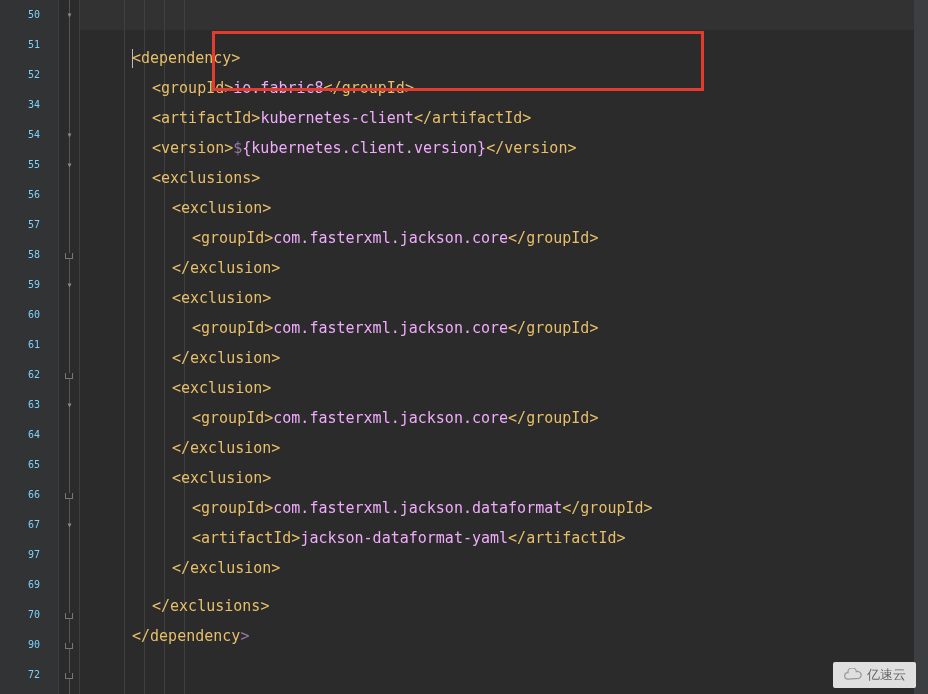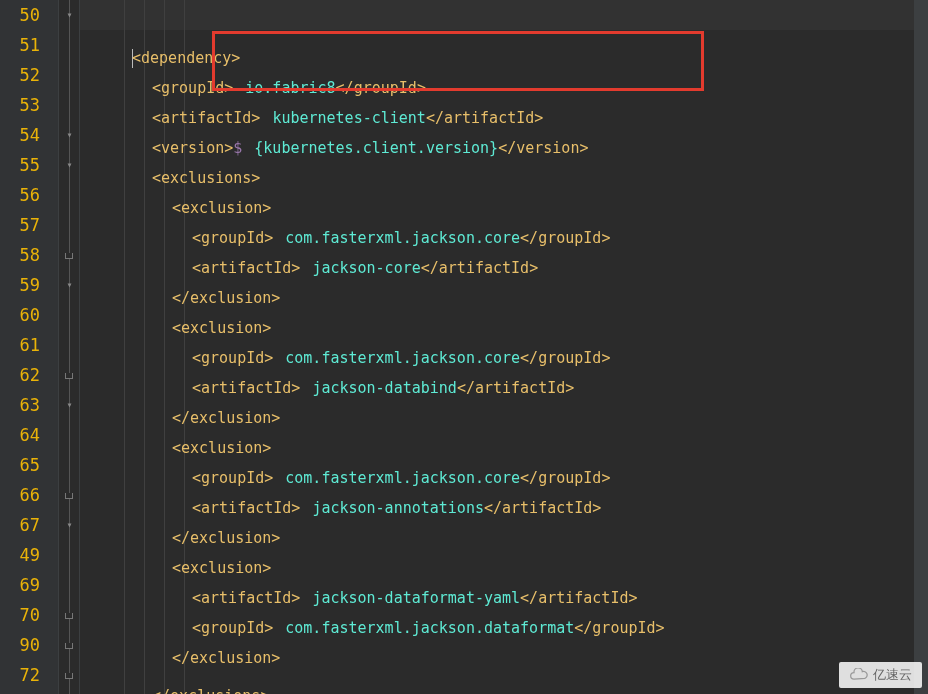--- a/index.html
+++ b/index.html
@@ -12,22 +12,22 @@
       height: 694px;
       overflow: hidden;
       position: relative;
     }
     .editor { display: flex; height: 100%; }
     .gutter {
       width: 58px;
       background: #313335;
       text-align: right;
       padding-right: 18px;
-      color: #eab308;
-      font-size: 17px;
+      color: #7dd3fc;
+      font-size: 10px;
       user-select: none;
       flex-shrink: 0;
     }
     .gutter .ln { height: 30px; line-height: 30px; }
     .fold-col {
       width: 22px;
       background: #2b2b2b;
       border-left: 1px solid #3c3f41;
       border-right: 1px solid #3c3f41;
       flex-shrink: 0;
@@ -71,39 +71,39 @@
       position: relative;
     }
     .indent-guide {
       position: absolute;
       top: 0;
       bottom: 0;
       width: 1px;
       background: #404040;
     }
     .punct { color: #e8bf6a; }
-    .txt { color: #5eead4; margin-left: 12px; }
+    .txt { color: #f0abfc; }
     .var { color: #9876aa; }
     .highlight-box {
       position: absolute;
       border: 3px solid #e33b2e;
       pointer-events: none;
       z-index: 5;
     }
     .cursor {
       display: inline-block;
       width: 1px;
       height: 19px;
       background: #bbb;
       vertical-align: middle;
       margin-right: -1px;
     }
     .watermark {
       position: absolute;
-      right: 6px;
+      right: 12px;
       bottom: 6px;
       background: rgba(255,255,255,0.85);
       color: #666;
       font-size: 13px;
       padding: 4px 10px;
       border-radius: 2px;
       display: flex;
       align-items: center;
       gap: 4px;
       z-index: 10;
@@ -127,36 +127,36 @@
     }
   </style>
 </head>
 <body>
 
 <div class="editor">
   <div class="gutter">
       <div class="ln">50</div>
       <div class="ln">51</div>
       <div class="ln">52</div>
-      <div class="ln">53</div>
+      <div class="ln">34</div>
       <div class="ln">54</div>
       <div class="ln">55</div>
       <div class="ln">56</div>
       <div class="ln">57</div>
       <div class="ln">58</div>
       <div class="ln">59</div>
       <div class="ln">60</div>
       <div class="ln">61</div>
       <div class="ln">62</div>
       <div class="ln">63</div>
       <div class="ln">64</div>
       <div class="ln">65</div>
       <div class="ln">66</div>
       <div class="ln">67</div>
-      <div class="ln">49</div>
+      <div class="ln">97</div>
       <div class="ln">69</div>
       <div class="ln">70</div>
       <div class="ln">90</div>
       <div class="ln">72</div>
     </div>
   <div class="fold-col">
     <div class="fold-line"></div>
   <div class="fold-mark" style="top: 9px;">▾</div>
       <div class="fold-mark" style="top: 129px;">▾</div>
       <div class="fold-mark" style="top: 159px;">▾</div>
@@ -177,35 +177,33 @@
       <div class="indent-guide" style="left: 84px;"></div>
       <div class="indent-guide" style="left: 104px;"></div>
       <div class="highlight-box" style="top: 31px; left: 132px; width: 492px; height: 60px;"></div>
       <div class="row" style="padding-left: 44px; margin-top: 43px;"><span class="cursor"></span><span class="punct">&lt;</span><span class="punct">dependency</span><span class="punct">&gt;</span></div>
       <div class="row" style="padding-left: 64px;"><span class="punct">&lt;</span><span class="punct">groupId</span><span class="punct">&gt;</span><span class="txt">io.fabric8</span><span class="punct">&lt;/</span><span class="punct">groupId</span><span class="punct">&gt;</span></div>
       <div class="row" style="padding-left: 64px;"><span class="punct">&lt;</span><span class="punct">artifactId</span><span class="punct">&gt;</span><span class="txt">kubernetes-client</span><span class="punct">&lt;/</span><span class="punct">artifactId</span><span class="punct">&gt;</span></div>
       <div class="row" style="padding-left: 64px;"><span class="punct">&lt;</span><span class="punct">version</span><span class="punct">&gt;</span><span class="var">$</span><span class="txt">{kubernetes.client.version}</span><span class="punct">&lt;/</span><span class="punct">version</span><span class="punct">&gt;</span></div>
       <div class="row" style="padding-left: 64px;"><span class="punct">&lt;</span><span class="punct">exclusions</span><span class="punct">&gt;</span></div>
       <div class="row" style="padding-left: 84px;"><span class="punct">&lt;</span><span class="punct">exclusion</span><span class="punct">&gt;</span></div>
       <div class="row" style="padding-left: 104px;"><span class="punct">&lt;</span><span class="punct">groupId</span><span class="punct">&gt;</span><span class="txt">com.fasterxml.jackson.core</span><span class="punct">&lt;/</span><span class="punct">groupId</span><span class="punct">&gt;</span></div>
-      <div class="row" style="padding-left: 104px;"><span class="punct">&lt;</span><span class="punct">artifactId</span><span class="punct">&gt;</span><span class="txt">jackson-core</span><span class="punct">&lt;/</span><span class="punct">artifactId</span><span class="punct">&gt;</span></div>
       <div class="row" style="padding-left: 84px;"><span class="punct">&lt;/</span><span class="punct">exclusion</span><span class="punct">&gt;</span></div>
       <div class="row" style="padding-left: 84px;"><span class="punct">&lt;</span><span class="punct">exclusion</span><span class="punct">&gt;</span></div>
       <div class="row" style="padding-left: 104px;"><span class="punct">&lt;</span><span class="punct">groupId</span><span class="punct">&gt;</span><span class="txt">com.fasterxml.jackson.core</span><span class="punct">&lt;/</span><span class="punct">groupId</span><span class="punct">&gt;</span></div>
-      <div class="row" style="padding-left: 104px;"><span class="punct">&lt;</span><span class="punct">artifactId</span><span class="punct">&gt;</span><span class="txt">jackson-databind</span><span class="punct">&lt;/</span><span class="punct">artifactId</span><span class="punct">&gt;</span></div>
       <div class="row" style="padding-left: 84px;"><span class="punct">&lt;/</span><span class="punct">exclusion</span><span class="punct">&gt;</span></div>
       <div class="row" style="padding-left: 84px;"><span class="punct">&lt;</span><span class="punct">exclusion</span><span class="punct">&gt;</span></div>
       <div class="row" style="padding-left: 104px;"><span class="punct">&lt;</span><span class="punct">groupId</span><span class="punct">&gt;</span><span class="txt">com.fasterxml.jackson.core</span><span class="punct">&lt;/</span><span class="punct">groupId</span><span class="punct">&gt;</span></div>
-      <div class="row" style="padding-left: 104px;"><span class="punct">&lt;</span><span class="punct">artifactId</span><span class="punct">&gt;</span><span class="txt">jackson-annotations</span><span class="punct">&lt;/</span><span class="punct">artifactId</span><span class="punct">&gt;</span></div>
-      <div class="row" style="padding-left: 84px;"><span class="punct">&lt;/</span><span class="punct">exclusion</span><span class="punct">&gt;</span></div>
-      <div class="row" style="padding-left: 84px;"><span class="punct">&lt;</span><span class="punct">exclusion</span><span class="punct">&gt;</span></div>
+      <div class="row" style="padding-left: 84px;"><span class="punct">&lt;/</span><span class="punct">exclusion</span><span class="punct">&gt;</span></div>
+      <div class="row" style="padding-left: 84px;"><span class="punct">&lt;</span><span class="punct">exclusion</span><span class="punct">&gt;</span></div>
+      <div class="row" style="padding-left: 104px;"><span class="punct">&lt;</span><span class="punct">groupId</span><span class="punct">&gt;</span><span class="txt">com.fasterxml.jackson.dataformat</span><span class="punct">&lt;/</span><span class="punct">groupId</span><span class="punct">&gt;</span></div>
       <div class="row" style="padding-left: 104px;"><span class="punct">&lt;</span><span class="punct">artifactId</span><span class="punct">&gt;</span><span class="txt">jackson-dataformat-yaml</span><span class="punct">&lt;/</span><span class="punct">artifactId</span><span class="punct">&gt;</span></div>
-      <div class="row" style="padding-left: 104px;"><span class="punct">&lt;</span><span class="punct">groupId</span><span class="punct">&gt;</span><span class="txt">com.fasterxml.jackson.dataformat</span><span class="punct">&lt;/</span><span class="punct">groupId</span><span class="punct">&gt;</span></div>
       <div class="row" style="padding-left: 84px;"><span class="punct">&lt;/</span><span class="punct">exclusion</span><span class="punct">&gt;</span></div>
       <div class="row" style="padding-left: 64px; margin-top: 8px;"><span class="punct">&lt;/</span><span class="punct">exclusions</span><span class="punct">&gt;</span></div>
+      <div class="row" style="padding-left: 44px;"><span class="punct">&lt;/</span><span class="punct">dependency</span><span class="var">&gt;</span></div>
     </div>
 </div>
 
 <div class="right-edge"></div>
 
 <div class="watermark">
   <svg viewBox="0 0 24 16">
     <path fill="none" stroke="#999" stroke-width="1.5" d="M6 13 A4 4 0 0 1 6 5 A5 5 0 0 1 16 4 A4 4 0 0 1 19 12 L6 13 Z"></path>
   </svg>
   <span>亿速云</span>

